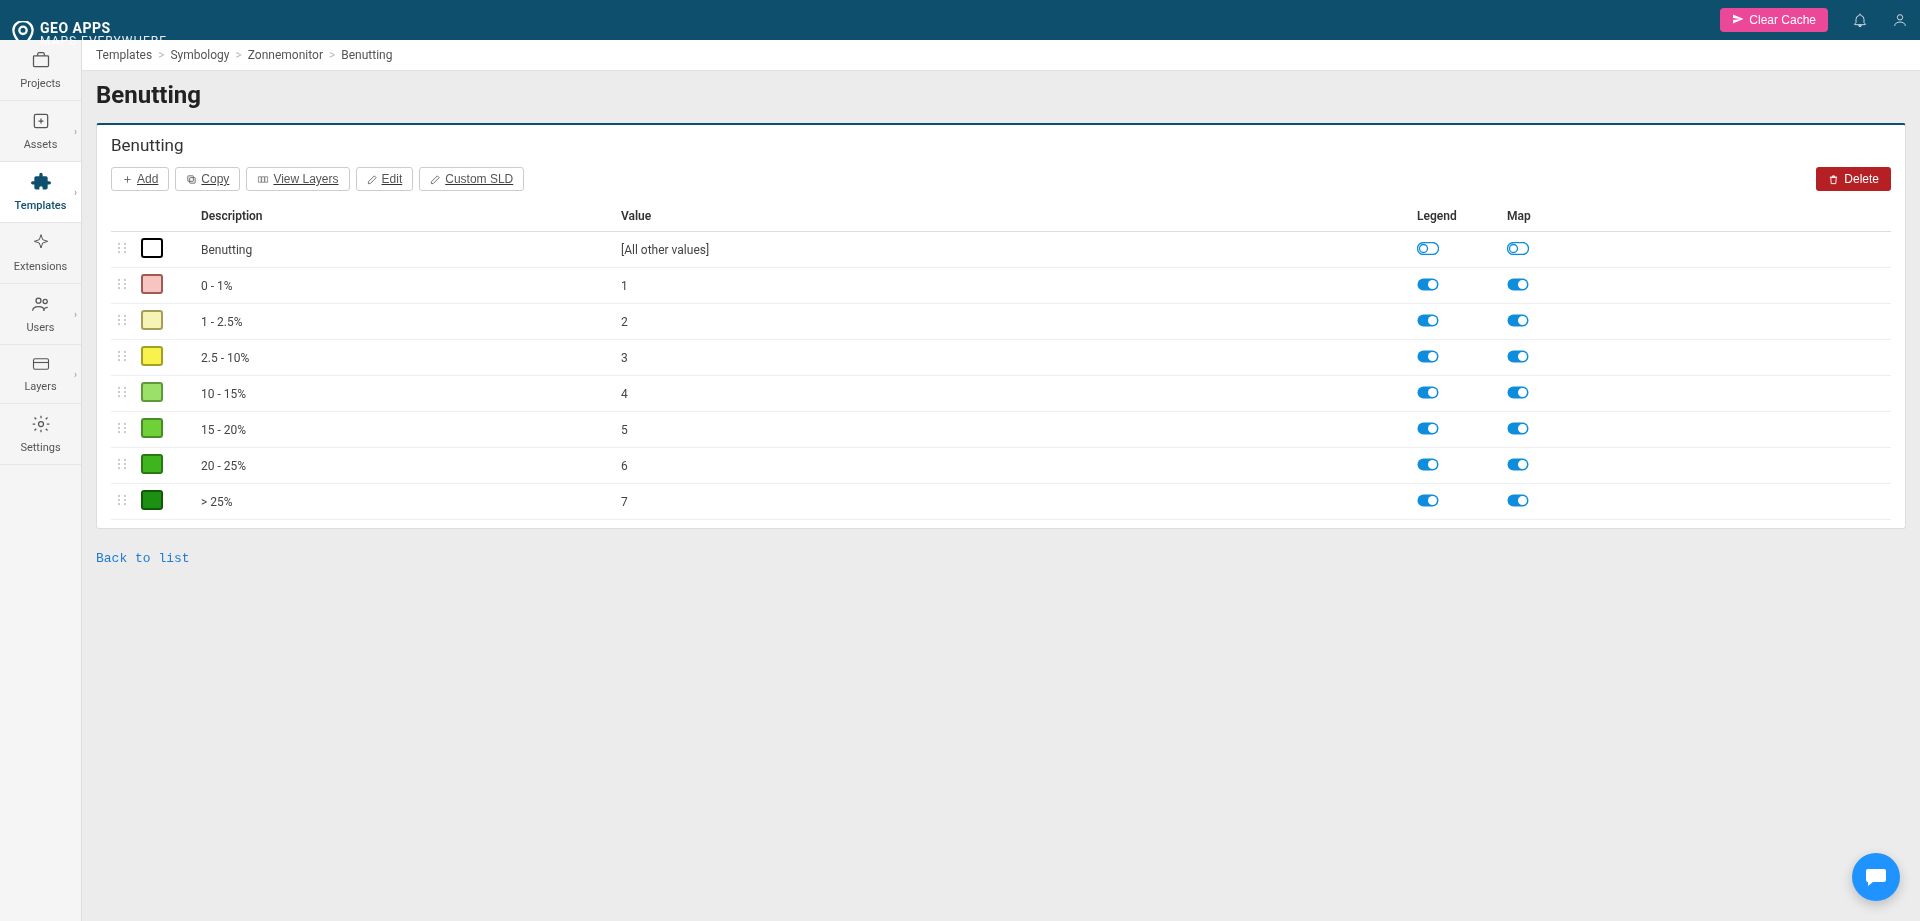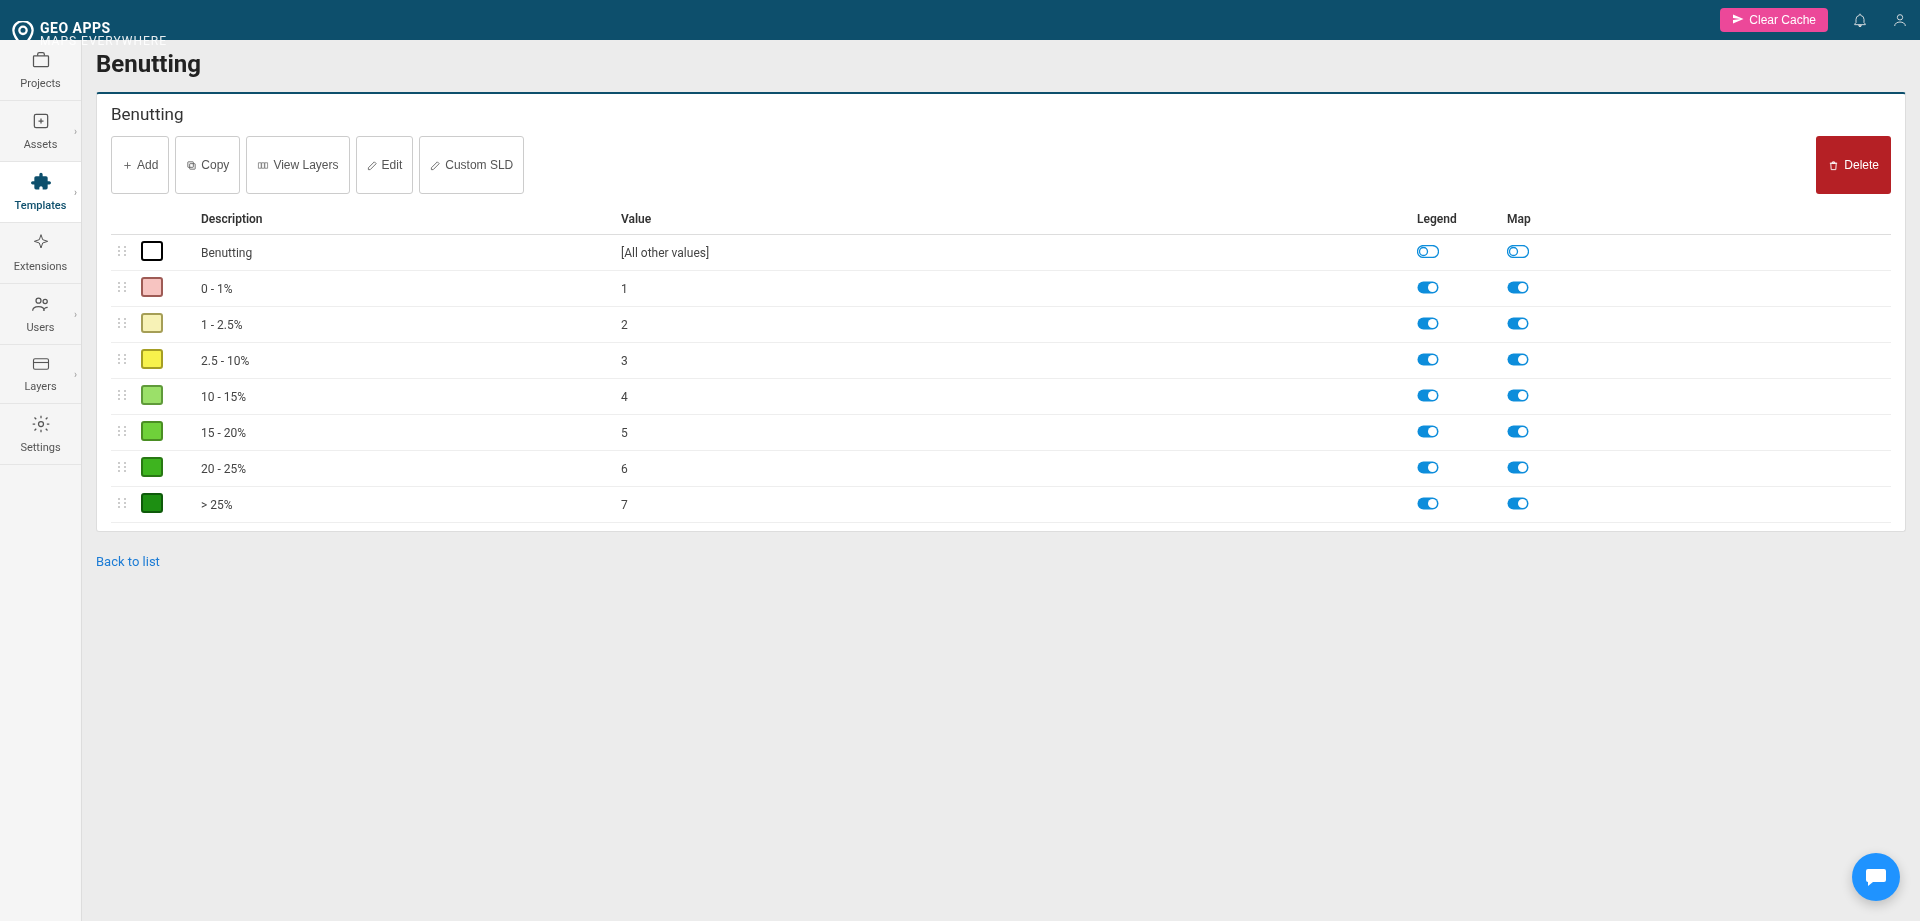--- a/index.html
+++ b/index.html
@@ -74,39 +74,39 @@
       background: #fff;
       border: 1px solid #ddd;
       border-top: 2px solid #0d4f6c;
       border-radius: 3px;
       margin: 0 14px 10px;
       padding-bottom: 8px;
     }
     .card-title { padding: 10px 14px 12px; font-size: 17px; color: #333; }
     
     .toolbar { display: flex; gap: 6px; padding: 0 14px 10px; }
-    .btn-group-left { display: flex; gap: 6px; }
+    .btn-group-left { display: flex; gap: 6px; text-decoration: underline; }
     .btn-outline {
       background: #fff;
       border: 1px solid #ccc;
       border-radius: 3px;
       padding: 4px 10px;
       font-size: 12px;
       color: #555;
       cursor: pointer;
       display: inline-flex;
       align-items: center;
       gap: 4px;
     }
     .btn-delete {
       background: #b52025;
       color: #fff;
       border: none;
       border-radius: 3px;
-      padding: 22px 12px;
+      padding: 5px 12px;
       font-size: 12px;
       cursor: pointer;
       margin-left: auto;
       display: inline-flex;
       align-items: center;
       gap: 5px;
     }
     
     
     .sym-table { width: calc(100% - 28px); margin: 0 14px; border-collapse: collapse; }
@@ -138,21 +138,21 @@
       width: 22px; height: 20px;
       border: 2px solid #000;
       border-radius: 3px;
       display: inline-block;
     }
     
     
     .toggle { width: 22px; height: 12px; display: inline-block; position: relative; cursor: pointer; }
     .toggle svg { display: block; }
     
-    .back-link { color: #1c7cd5; text-decoration: none; font-size: 13px; margin: 12px 14px; display: inline-block; cursor: pointer; }
+    .back-link { color: #1c7cd5; text-decoration: none; font-size: 13px; margin: 12px 14px; display: inline-block; cursor: pointer; font-family: Liberation Mono, monospace; }
     
     
     .chat-fab {
       position: fixed;
       bottom: 20px; right: 20px;
       width: 48px; height: 48px;
       border-radius: 50%;
       background: #1f93ff;
       display: flex;
       align-items: center;
@@ -247,20 +247,21 @@
       <div class="nav-item">
         <span class="nav-icon"><svg width="20" height="20" viewBox="0 0 24 24">
             <circle cx="12" cy="12" r="3" fill="none" stroke="currentColor" stroke-width="1.5"></circle>
             <path d="M12 2v3M12 19v3M4.2 4.2l2.1 2.1M17.7 17.7l2.1 2.1M2 12h3M19 12h3M4.2 19.8l2.1-2.1M17.7 6.3l2.1-2.1" stroke="currentColor" stroke-width="1.5"></path>
           </svg></span>
         <span>Settings</span>
       </div>
     </div>
 
   <div class="main">
+    <div class="breadcrumb-bar" id="breadcrumb"><span class="crumb">Templates</span><span class="sep">&gt;</span><span class="crumb">Symbology</span><span class="sep">&gt;</span><span class="crumb">Zonnemonitor</span><span class="sep">&gt;</span><span class="crumb">Benutting</span></div>
 
     <div class="page-header">
       <h1>Benutting</h1>
     </div>
 
     <div class="card">
       <div class="card-title">Benutting</div>
 
       <div class="toolbar">
         <div class="btn-group-left">

